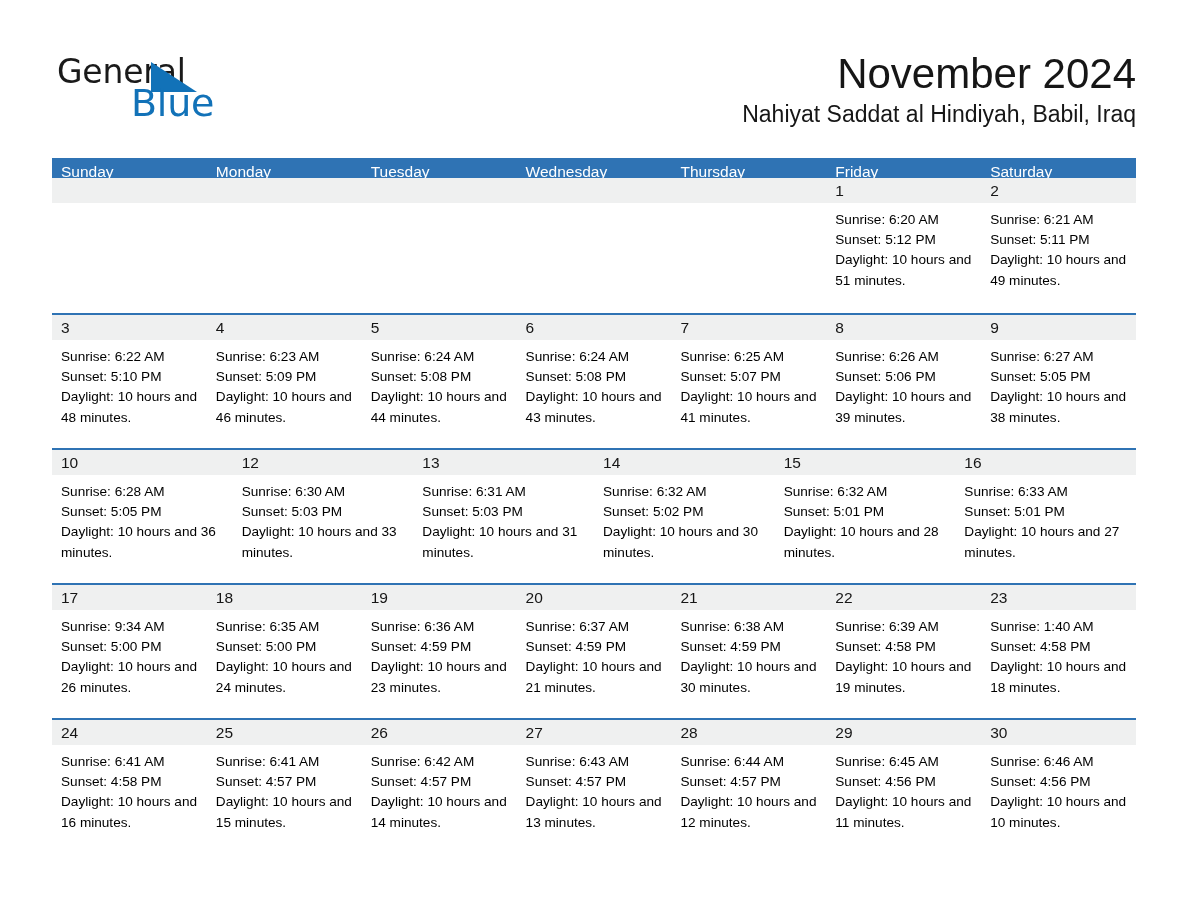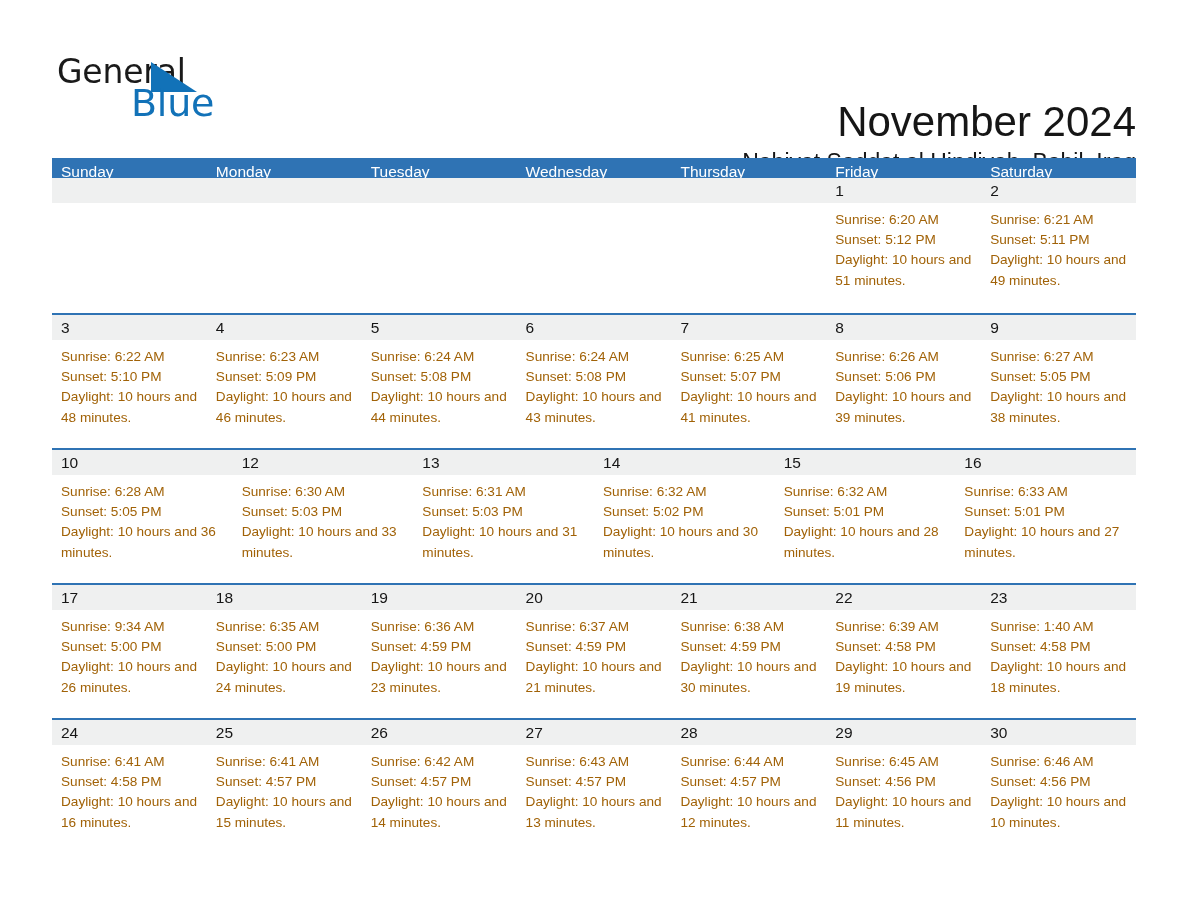--- a/index.html
+++ b/index.html
@@ -78,21 +78,20 @@
     text-align: right;
     width: 700px;
   }
   .cal-title {
     font-size: 42px;
     line-height: 52px;
     font-weight: 400;
     color: #161616;
     font-family: "Liberation Sans", sans-serif;
     white-space: nowrap;
-    margin-top: 48px;
   }
   .cal-subtitle {
     font-size: 23px;
     line-height: 29px;
     font-weight: 400;
     color: #161616;
     font-family: "Liberation Sans", sans-serif;
     white-space: nowrap;
   }
 
@@ -149,21 +148,21 @@
     color: #161616;
     font-family: "Liberation Sans", sans-serif;
   }
   .day-cell.empty .day-number-band {
     background: #eff0f0;
   }
   .day-info {
     padding: 7px 9px 0 9px;
     font-size: 13.6px;
     line-height: 20.2px;
-    color: #a16207;
+    color: #000000;
     font-family: "Liberation Sans", sans-serif;
   }
   .day-info div {
     white-space: nowrap;
   }
   .day-info .daylight-line {
     white-space: normal;
   }
 </style>
 </head>

